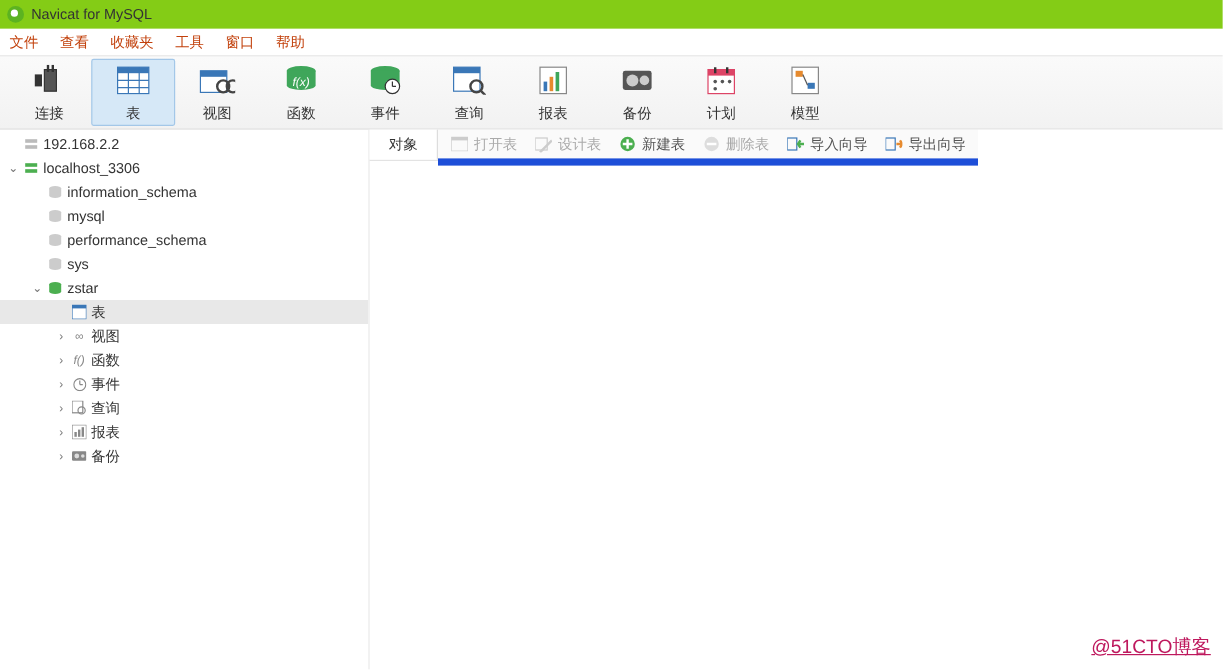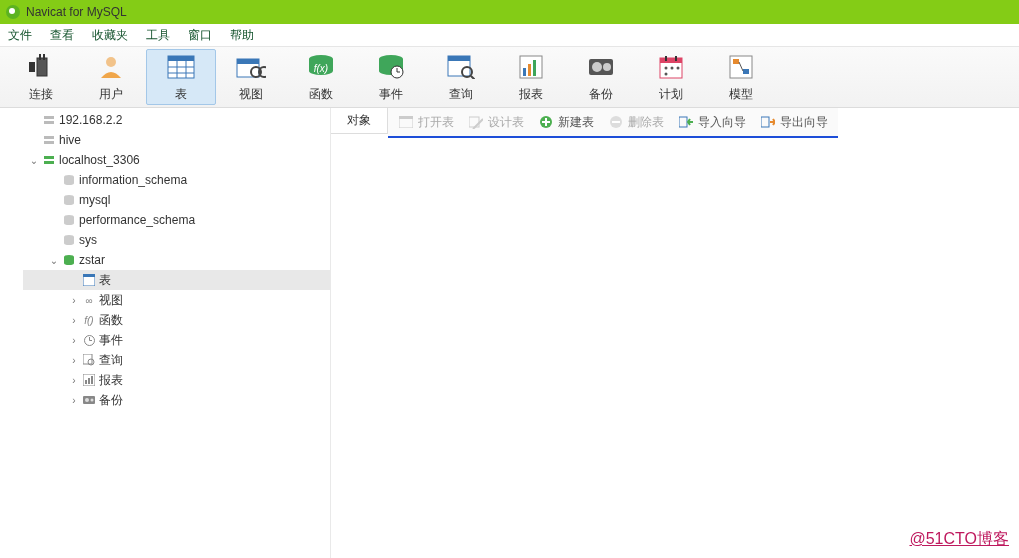--- a/index.html
+++ b/index.html
@@ -37,21 +37,21 @@
     background: #fff;
   }
   .menubar {
     height: 22px;
     display: flex;
     align-items: center;
     padding: 0 8px;
     gap: 18px;
     background: #fff;
   }
-  .menubar span { color: #14532d; cursor: default; }
+  .menubar span { color: #c2410c; cursor: default; }
   .toolbar {
     height: 62px;
     display: flex;
     align-items: stretch;
     background: linear-gradient(#fafafa,#f2f2f2);
     border-top: 1px solid #e6e6e6;
     border-bottom: 1px solid #dcdcdc;
     padding: 2px 6px;
   }
   .tool-item {
@@ -60,21 +60,21 @@
     flex-direction: column;
     align-items: center;
     justify-content: center;
     border-radius: 2px;
     gap: 4px;
   }
   .tool-item.selected { background: #d6e8f7; border: 1px solid #a3c7e8; }
   .tool-label { font-size: 12px; color: #333; }
   .tool-icon { height: 30px; display:flex; align-items:center; justify-content:center; }
 
-  .workspace { display: flex; height: calc(558px - 24px - 22px - 62px); padding-left: 23px; }
+  .workspace { display: flex; height: calc(558px - 24px - 22px - 62px); }
   .sidebar {
     width: 308px;
     border-right: 1px solid #e9e9e9;
     overflow: auto;
     padding-top: 2px;
   }
   .tree-row {
     display: flex;
     align-items: center;
     height: 20px;
@@ -96,21 +96,21 @@
     display:flex; align-items:center;
     background:#fff; border-right:1px solid #ddd;
     font-size:12px;
   }
   .objbar {
     height: 30px;
     display:flex; align-items:center;
     gap: 14px;
     padding: 0 10px;
     background:#fafafa;
-    border-bottom:2px solid #1d4ed8;
+    border-bottom:6px solid #1d4ed8;
     color:#555;
     text-align:center;
   }
   .objbar .item { display:flex; align-items:center; gap:4px; }
   .objbar .item.disabled { color:#aaa; }
   .obj-icon { width:16px; height:16px; display:inline-flex; align-items:center; justify-content:center; }
   .content { flex:1; background:#fff; }
   .watermark {
     position:absolute; right:10px; bottom:8px;
     color:#be185d; font-size:16px;text-decoration:underline;
@@ -140,29 +140,20 @@
   <div class="tool-item">
     <div class="tool-icon">
       <svg width="32" height="26">
           <rect x="4" y="8" width="6" height="10" fill="#333"></rect>
           <rect x="12" y="4" width="10" height="18" fill="#555" stroke="#333"></rect>
           <rect x="14" y="0" width="2" height="6" fill="#333"></rect>
           <rect x="18" y="0" width="2" height="6" fill="#333"></rect>
         </svg>
     </div>
     <span class="tool-label">连接</span>
-  </div>
-  <div class="tool-item">
-    <div class="tool-icon">
-      <svg width="26" height="26">
-          <circle cx="13" cy="8" r="5" fill="#f2c38a"></circle>
-          <path d="M3 24 Q13 12 23 24 Z" fill="#f0a64a"></path>
-        </svg>
-    </div>
-    <span class="tool-label">用户</span>
   </div>
   <div class="tool-item selected">
     <div class="tool-icon">
       <svg width="28" height="24">
           <rect x="1" y="1" width="26" height="22" fill="#fff" stroke="#3a77b7"></rect>
           <rect x="1" y="1" width="26" height="5" fill="#3a77b7"></rect>
           <line x1="1" y1="12" x2="27" y2="12" stroke="#3a77b7"></line>
           <line x1="1" y1="18" x2="27" y2="18" stroke="#3a77b7"></line>
           <line x1="10" y1="1" x2="10" y2="23" stroke="#3a77b7"></line>
           <line x1="19" y1="1" x2="19" y2="23" stroke="#3a77b7"></line>
@@ -271,30 +262,20 @@
       <span class="tw"></span>
       <span class="tree-icon">
           <svg width="12" height="12">
             <rect x="1" y="2" width="10" height="3" fill="#bbb"></rect>
             <rect x="1" y="7" width="10" height="3" fill="#bbb"></rect>
           </svg>
         </span>
       <span>192.168.2.2</span>
     </div>
 
-    <div class="tree-row">
-      <span class="tw"></span>
-      <span class="tree-icon">
-          <svg width="12" height="12">
-            <rect x="1" y="2" width="10" height="3" fill="#bbb"></rect>
-            <rect x="1" y="7" width="10" height="3" fill="#bbb"></rect>
-          </svg>
-        </span>
-      <span>hive</span>
-    </div>
 
     <div class="tree-row">
       <span class="tw">⌄</span>
       <span class="tree-icon">
           <svg width="12" height="12">
             <rect x="1" y="2" width="10" height="3" fill="#4caf50"></rect>
             <rect x="1" y="7" width="10" height="3" fill="#4caf50"></rect>
           </svg>
         </span>
       <span>localhost_3306</span>

